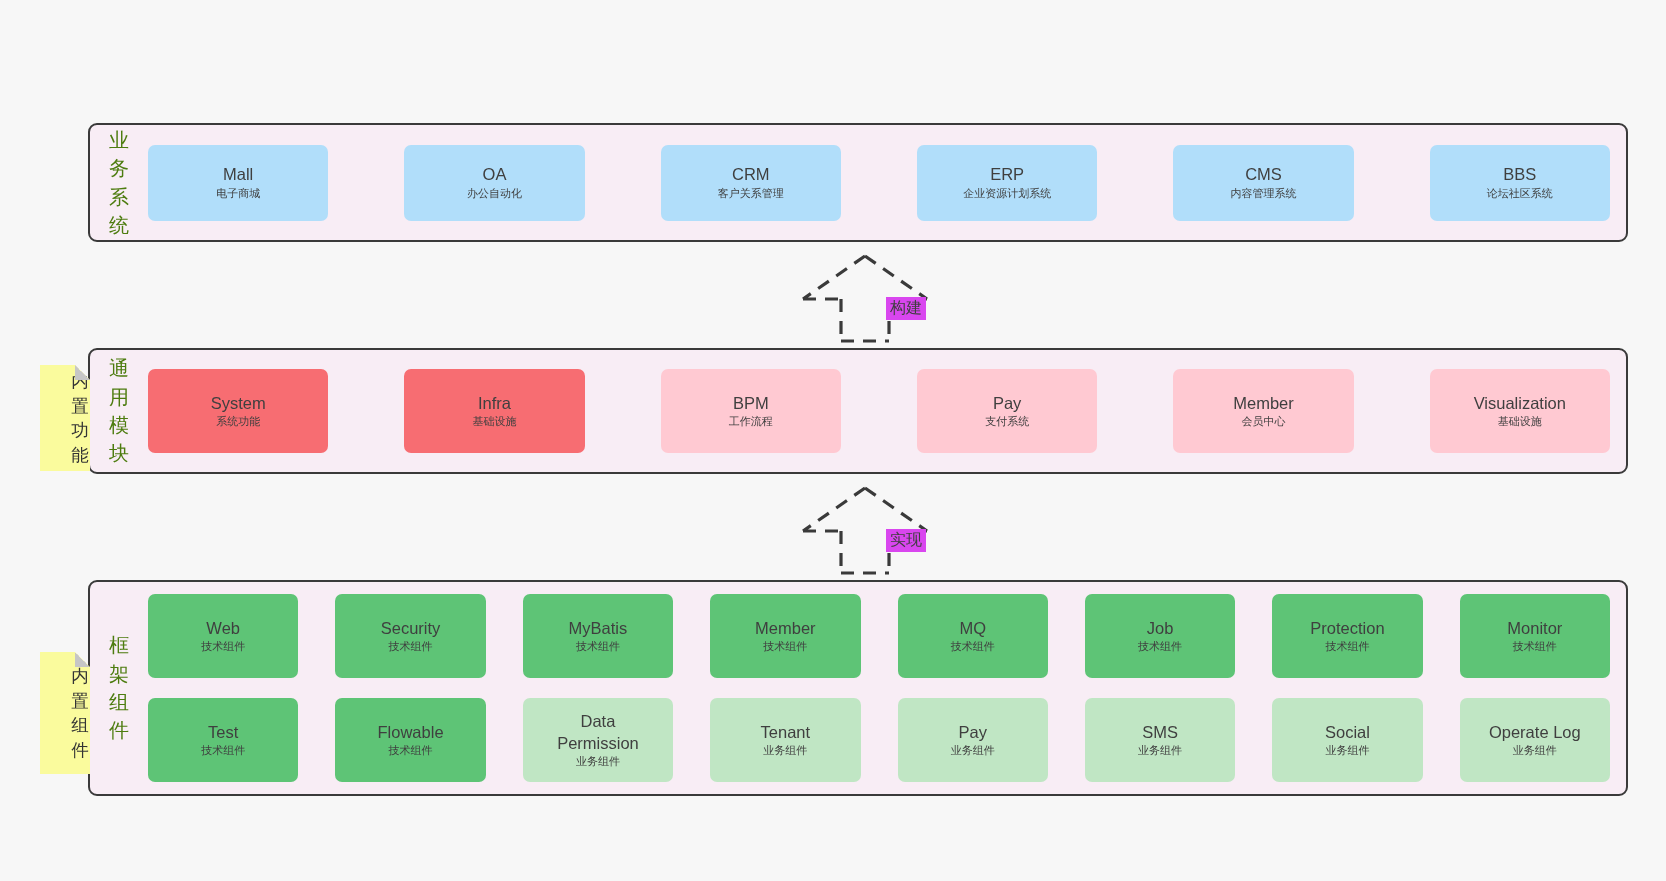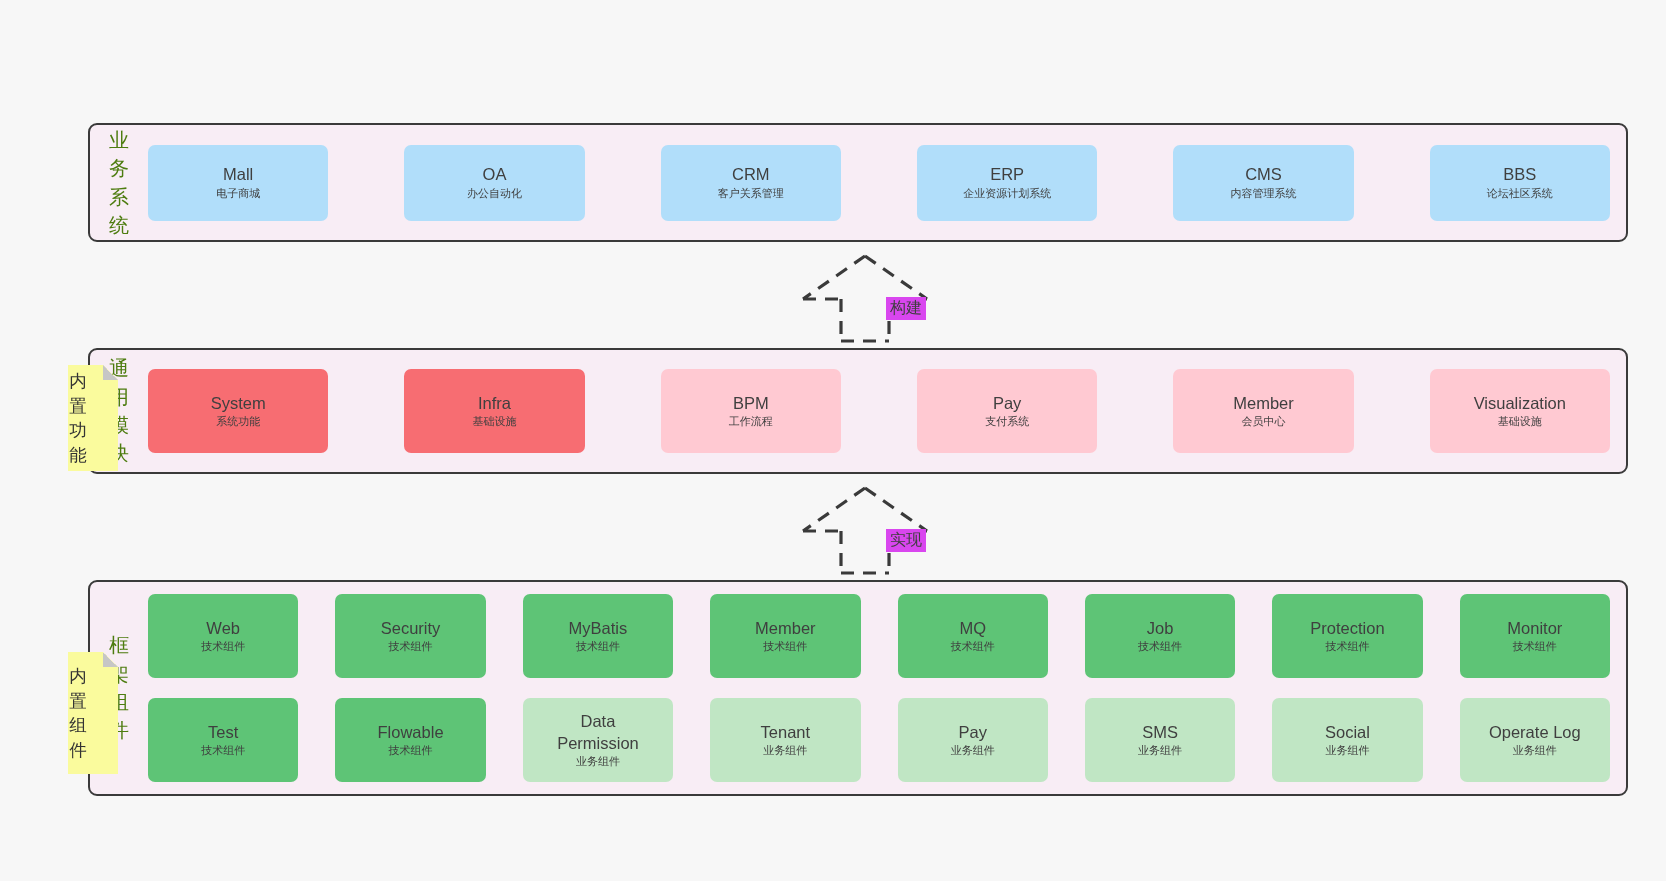--- a/index.html
+++ b/index.html
@@ -78,23 +78,22 @@
 
   
   .note{
     position:absolute;
     left:40px;
     width:50px;
     background:var(--note_yellow,#fafb9d);
     clip-path:polygon(0 0, calc(100% - 15px) 0, 100% 15px, 100% 100%, 0 100%);
     display:flex;
     align-items:center;
-    justify-content:flex-start;
+    justify-content:flex-end;
     z-index:2;
-    margin-left:28px;
   }
   .note::before{
     content:"";
     position:absolute;
     top:0;right:0;
     width:15px;height:15px;
     background:linear-gradient(to bottom left, rgba(0,0,0,0) 50%, var(--note_fold,#c6c6c6) 50%);
   }
   .note-text{
     width:20px;

